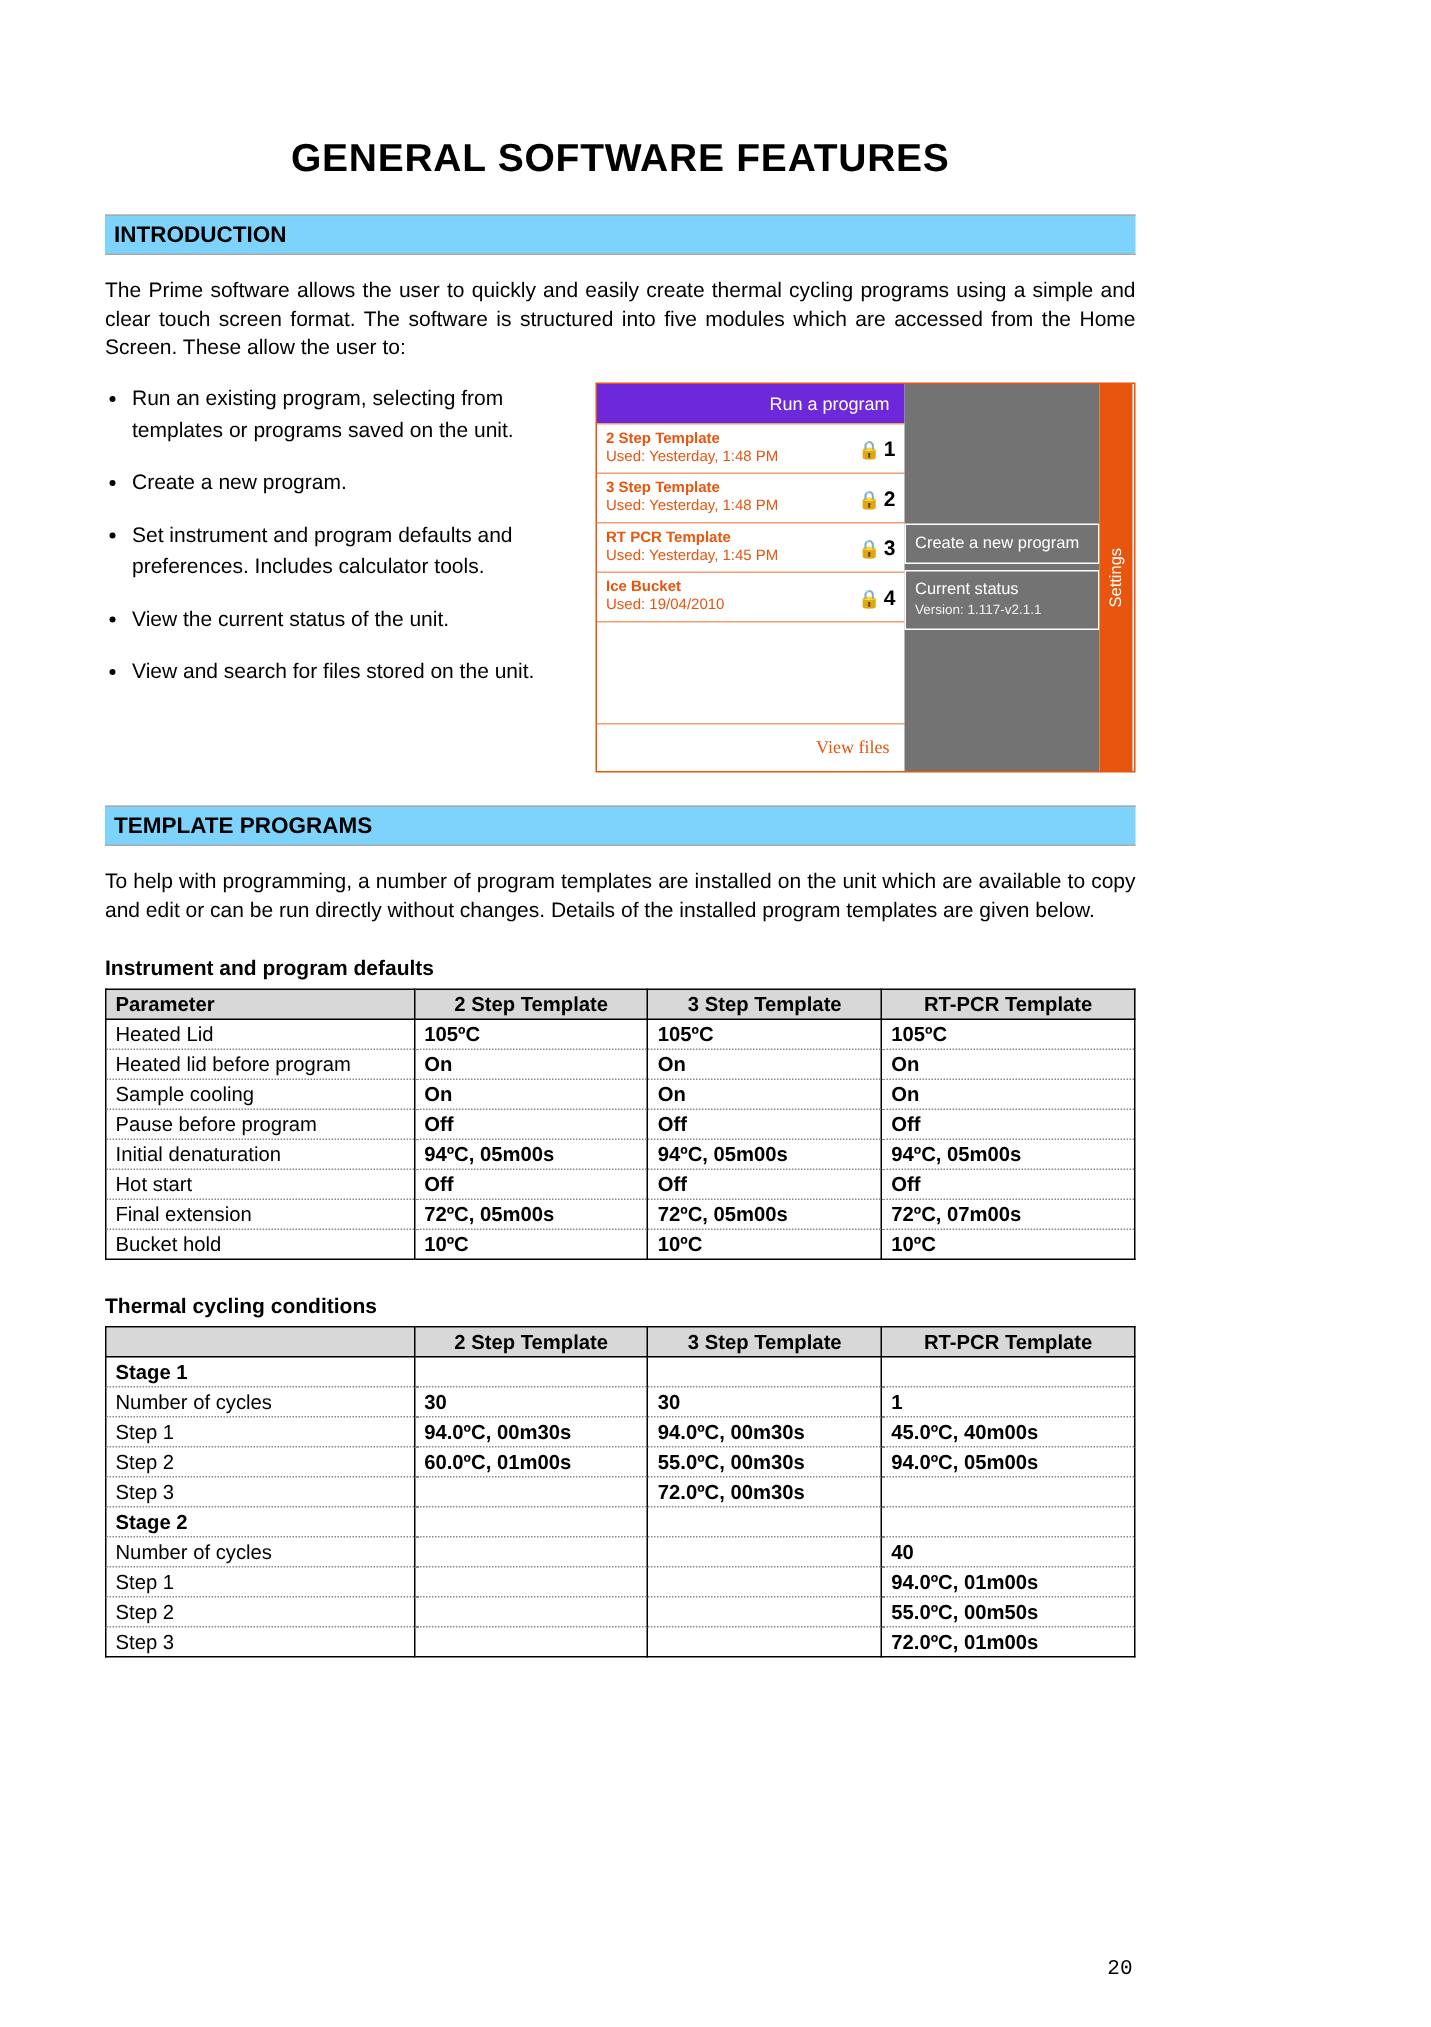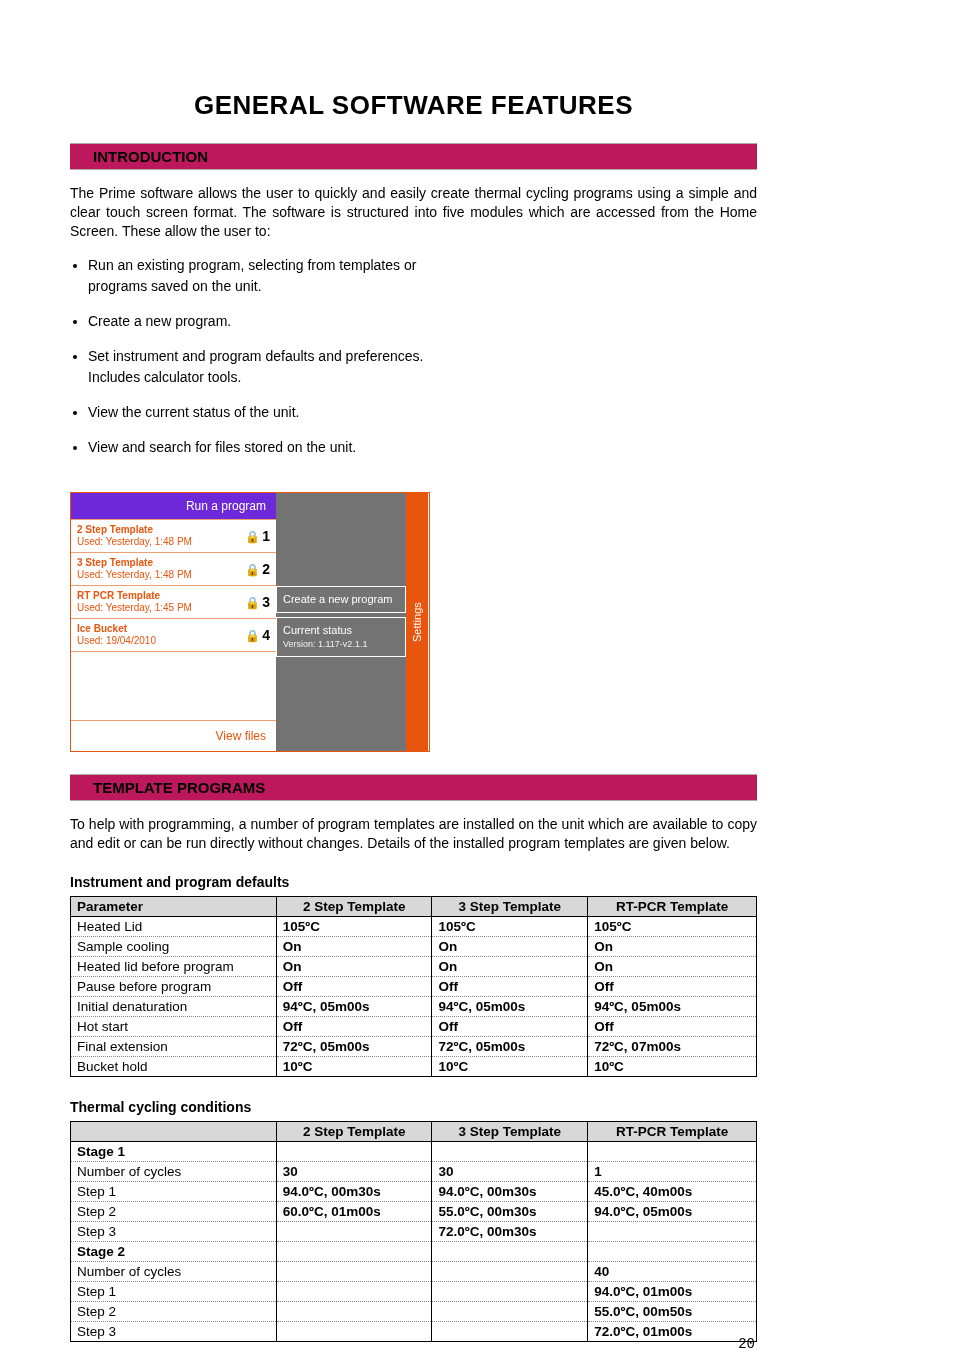--- a/index.html
+++ b/index.html
@@ -18,24 +18,24 @@
     border-radius: 10px;
   }
   h1.title {
     text-align: center;
     font-size: 26px;
     font-weight: bold;
     margin: 0 0 18px 0;
     letter-spacing: 0.5px;
   }
   .section-head {
-    background: #be185d;
+    background: #7dd3fc;
     border-top: 1px solid #aaa;
     border-bottom: 1px solid #aaa;
-    padding: 4px 23px;
+    padding: 4px 6px;
     font-weight: bold;
     font-size: 15px;
     margin-top: 22px;
     margin-bottom: 14px;
   }
   p.body {
     font-size: 14px;
     line-height: 1.35;
     text-align: justify;
     margin: 0 0 14px 0;
@@ -46,21 +46,20 @@
     margin: 0;
     padding-left: 18px;
     width: 360px;
   }
   ul.bullets li {
     margin-bottom: 14px;
   }
   .intro-flex {
     display: flex;
     gap: 20px;
-    flex-direction: column;
   }
   
   .device-shot {
     width: 360px;
     height: 260px;
     border: 1px solid #e8550f;
     box-sizing: border-box;
     display: flex;
     flex-shrink: 0;
   }
@@ -102,20 +101,21 @@
     content: "🔒";
     font-size: 12px;
     margin-right: 2px;
   }
   .ds-left-foot {
     border-top: 1px solid #f0a070;
     text-align: right;
     color: #e8550f;
     font-size: 12px;
     padding: 8px 10px;
+    font-family: Liberation Serif, serif;
   }
   .ds-right {
     width: 130px;
     background: #737373;
     color: #fff;
     display: flex;
     flex-direction: column;
     font-size: 11px;
   }
   .ds-right .spacer { flex: 1; }
@@ -256,27 +256,27 @@
       </tr>
     </thead>
     <tbody id="defaults-body" class="dotted-cols">
         <tr>
           <td class="label">Heated Lid</td>
           <td class="val">105ºC</td>
           <td class="val">105ºC</td>
           <td class="val">105ºC</td>
         </tr>
         <tr>
+          <td class="label">Heated lid before program</td>
+          <td class="val">On</td>
+          <td class="val">On</td>
+          <td class="val">On</td>
+        </tr>
+        <tr>
           <td class="label">Sample cooling</td>
-          <td class="val">On</td>
-          <td class="val">On</td>
-          <td class="val">On</td>
-        </tr>
-        <tr>
-          <td class="label">Heated lid before program</td>
           <td class="val">On</td>
           <td class="val">On</td>
           <td class="val">On</td>
         </tr>
         <tr>
           <td class="label">Pause before program</td>
           <td class="val">Off</td>
           <td class="val">Off</td>
           <td class="val">Off</td>
         </tr>

